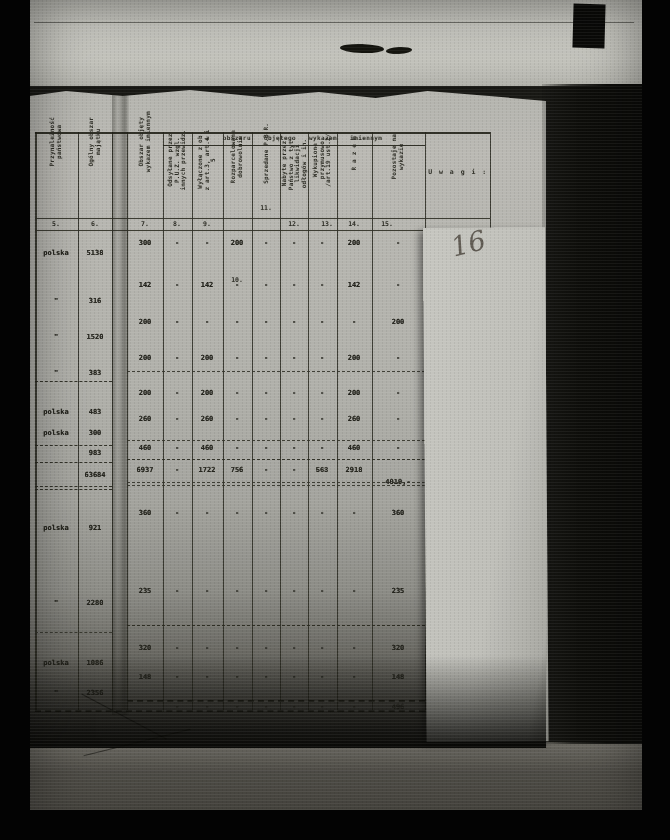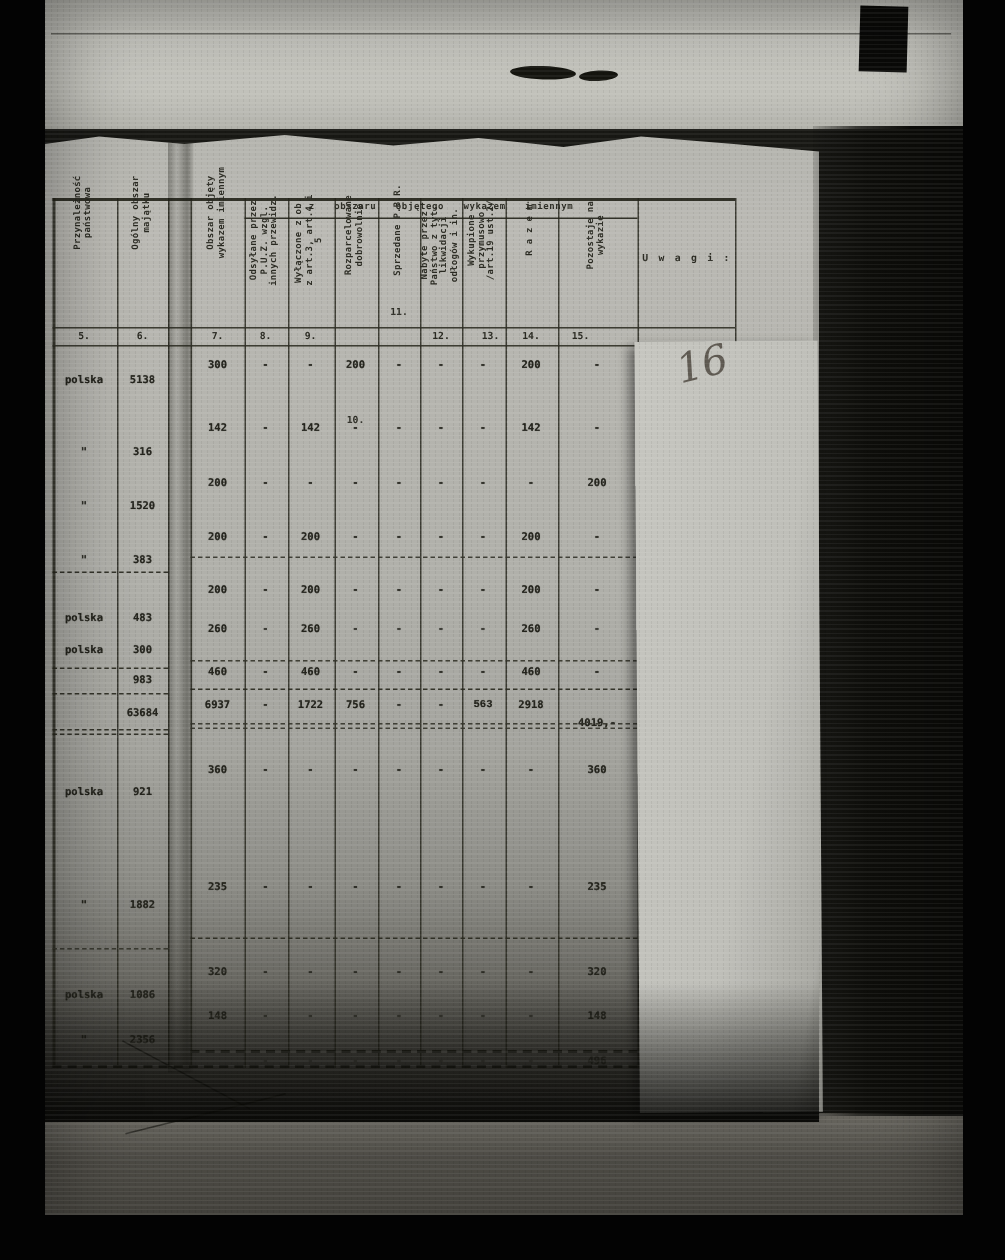--- a/index.html
+++ b/index.html
@@ -139,21 +139,21 @@
         <span class="cell" style="left: 60px; top: 282px;">483</span>
         <span class="cell" style="left: 21px; top: 303px;">polska</span>
         <span class="cell" style="left: 60px; top: 303px;">300</span>
         <span class="cell" style="left: 21px; top: 323px;"></span>
         <span class="cell" style="left: 60px; top: 323px;">983</span>
         <span class="cell" style="left: 21px; top: 345px;"></span>
         <span class="cell" style="left: 60px; top: 345px;">63684</span>
         <span class="cell" style="left: 21px; top: 398px;">polska</span>
         <span class="cell" style="left: 60px; top: 398px;">921</span>
         <span class="cell" style="left: 21px; top: 473px;">"</span>
-        <span class="cell" style="left: 60px; top: 473px;">1882</span>
+        <span class="cell" style="left: 60px; top: 473px;">2280</span>
         <span class="cell" style="left: 21px; top: 533px;">polska</span>
         <span class="cell" style="left: 60px; top: 533px;">1086</span>
         <span class="cell" style="left: 21px; top: 563px;">"</span>
         <span class="cell" style="left: 60px; top: 563px;">2356</span>
         <span class="cell" style="left: 110px; top: 113px;">300</span>
         <span class="cell" style="left: 142px; top: 113px;">-</span>
         <span class="cell" style="left: 172px; top: 113px;">-</span>
         <span class="cell" style="left: 202px; top: 113px;">200</span>
         <span class="cell" style="left: 231px; top: 113px;">-</span>
         <span class="cell" style="left: 259px; top: 113px;">-</span>

